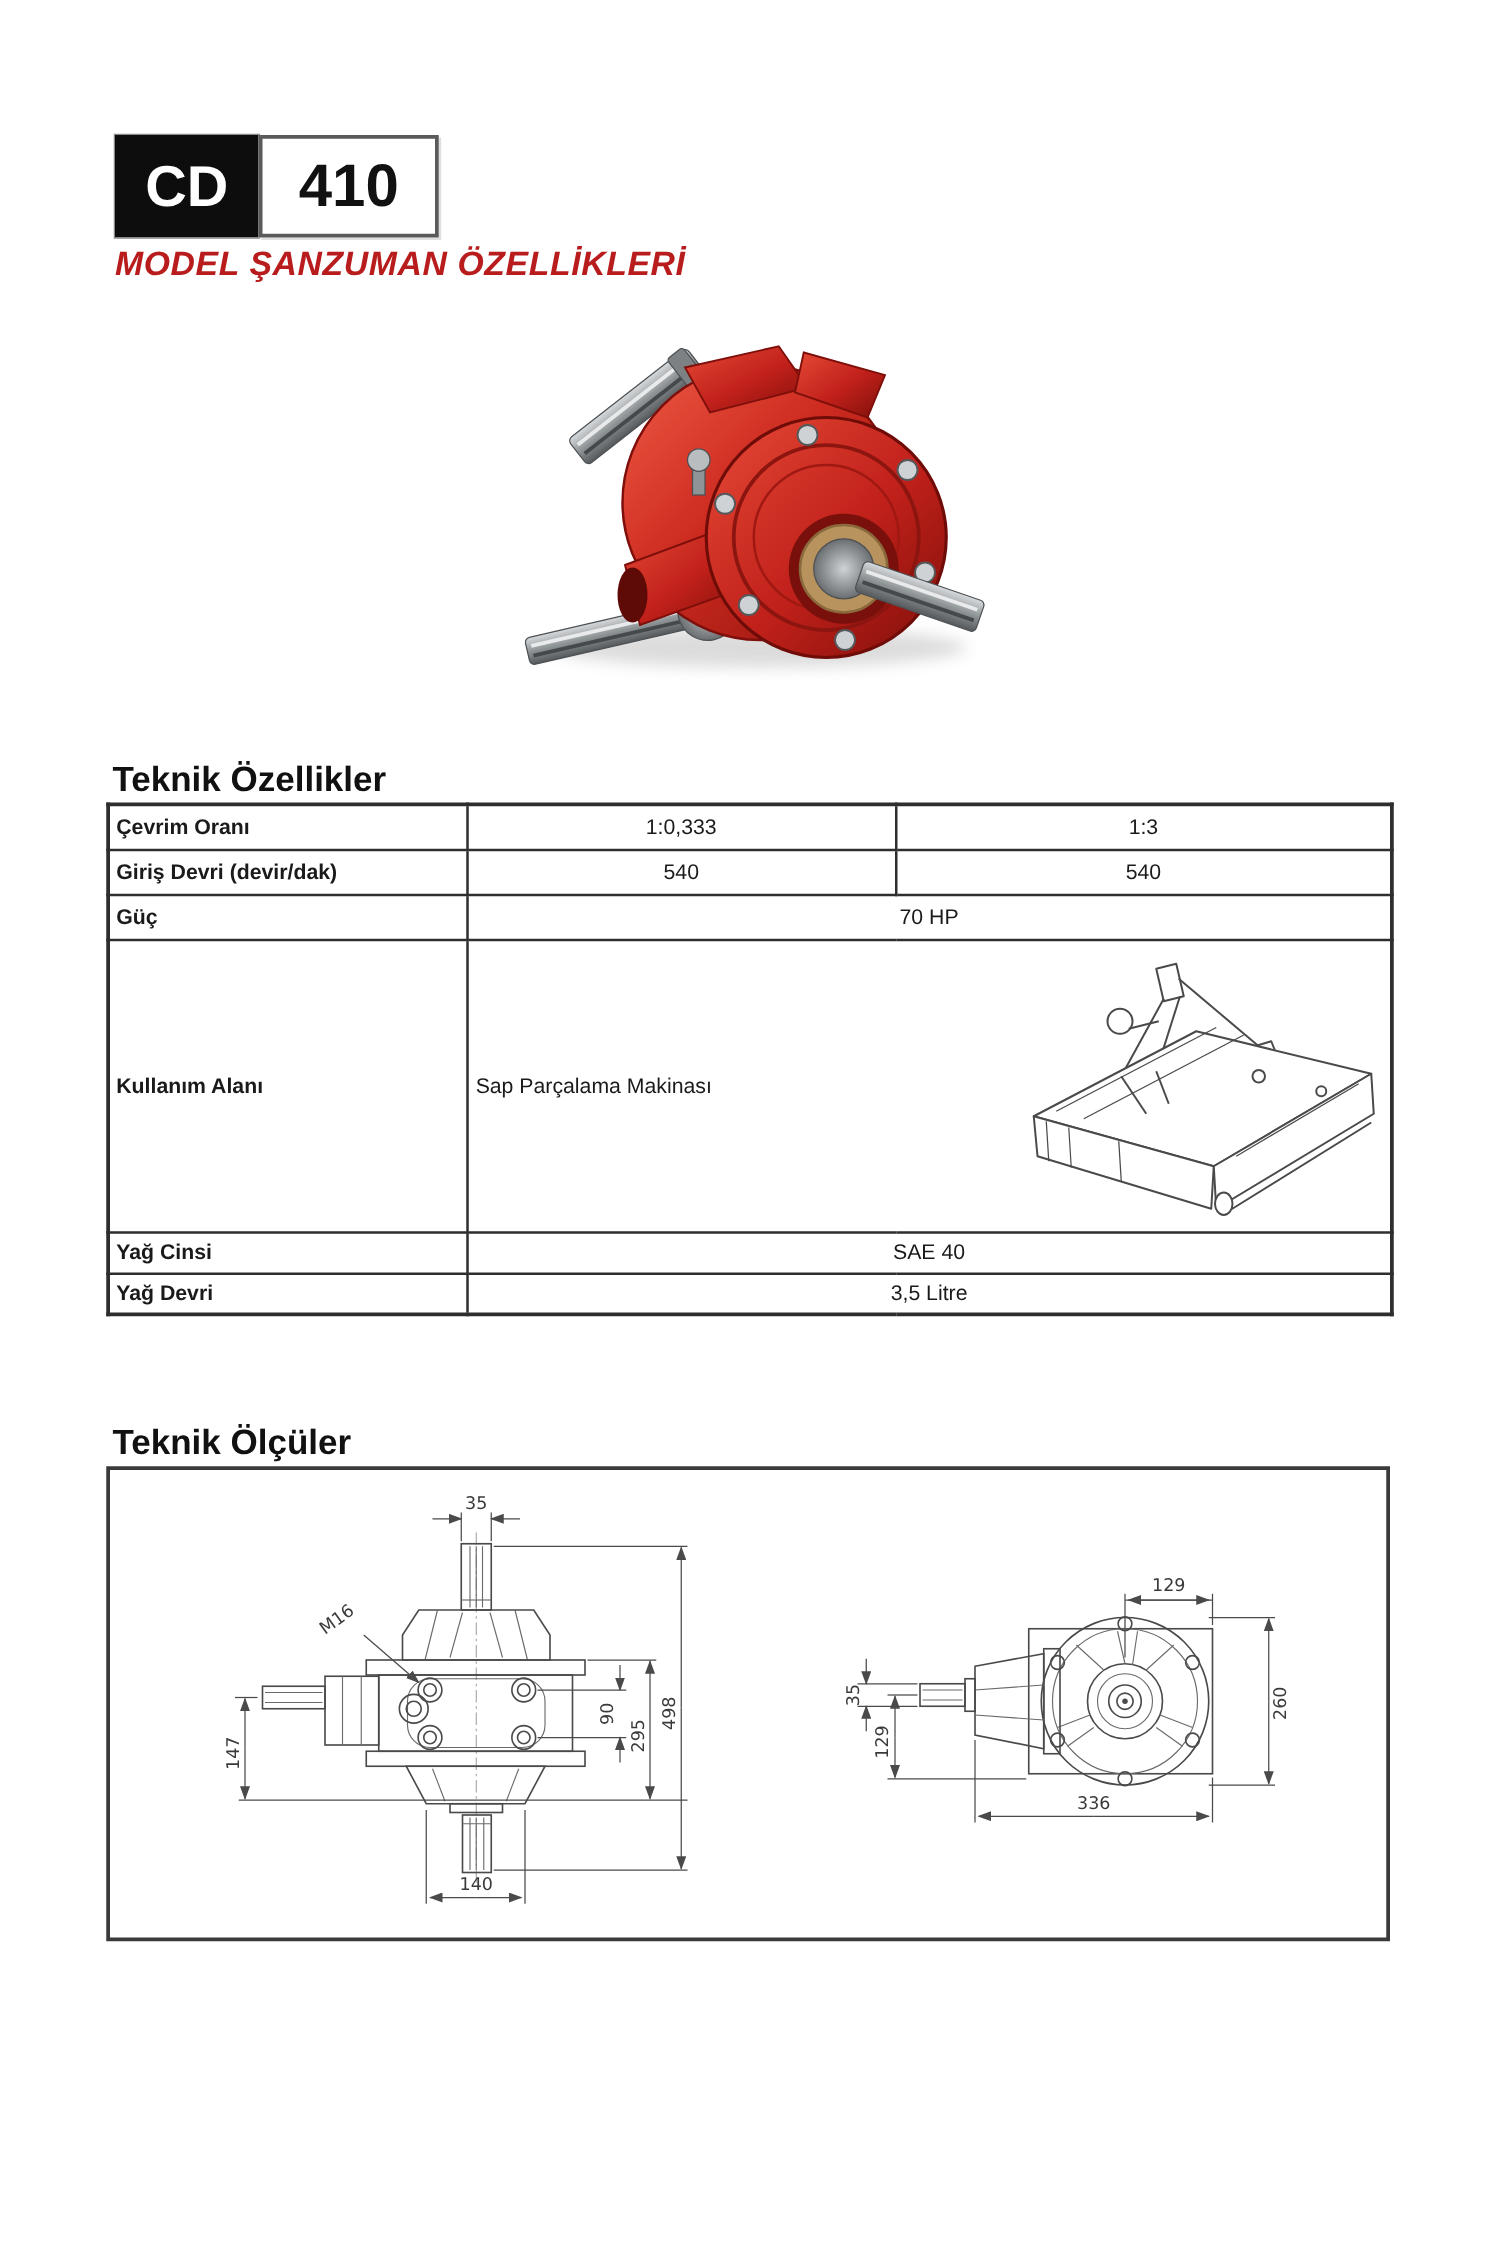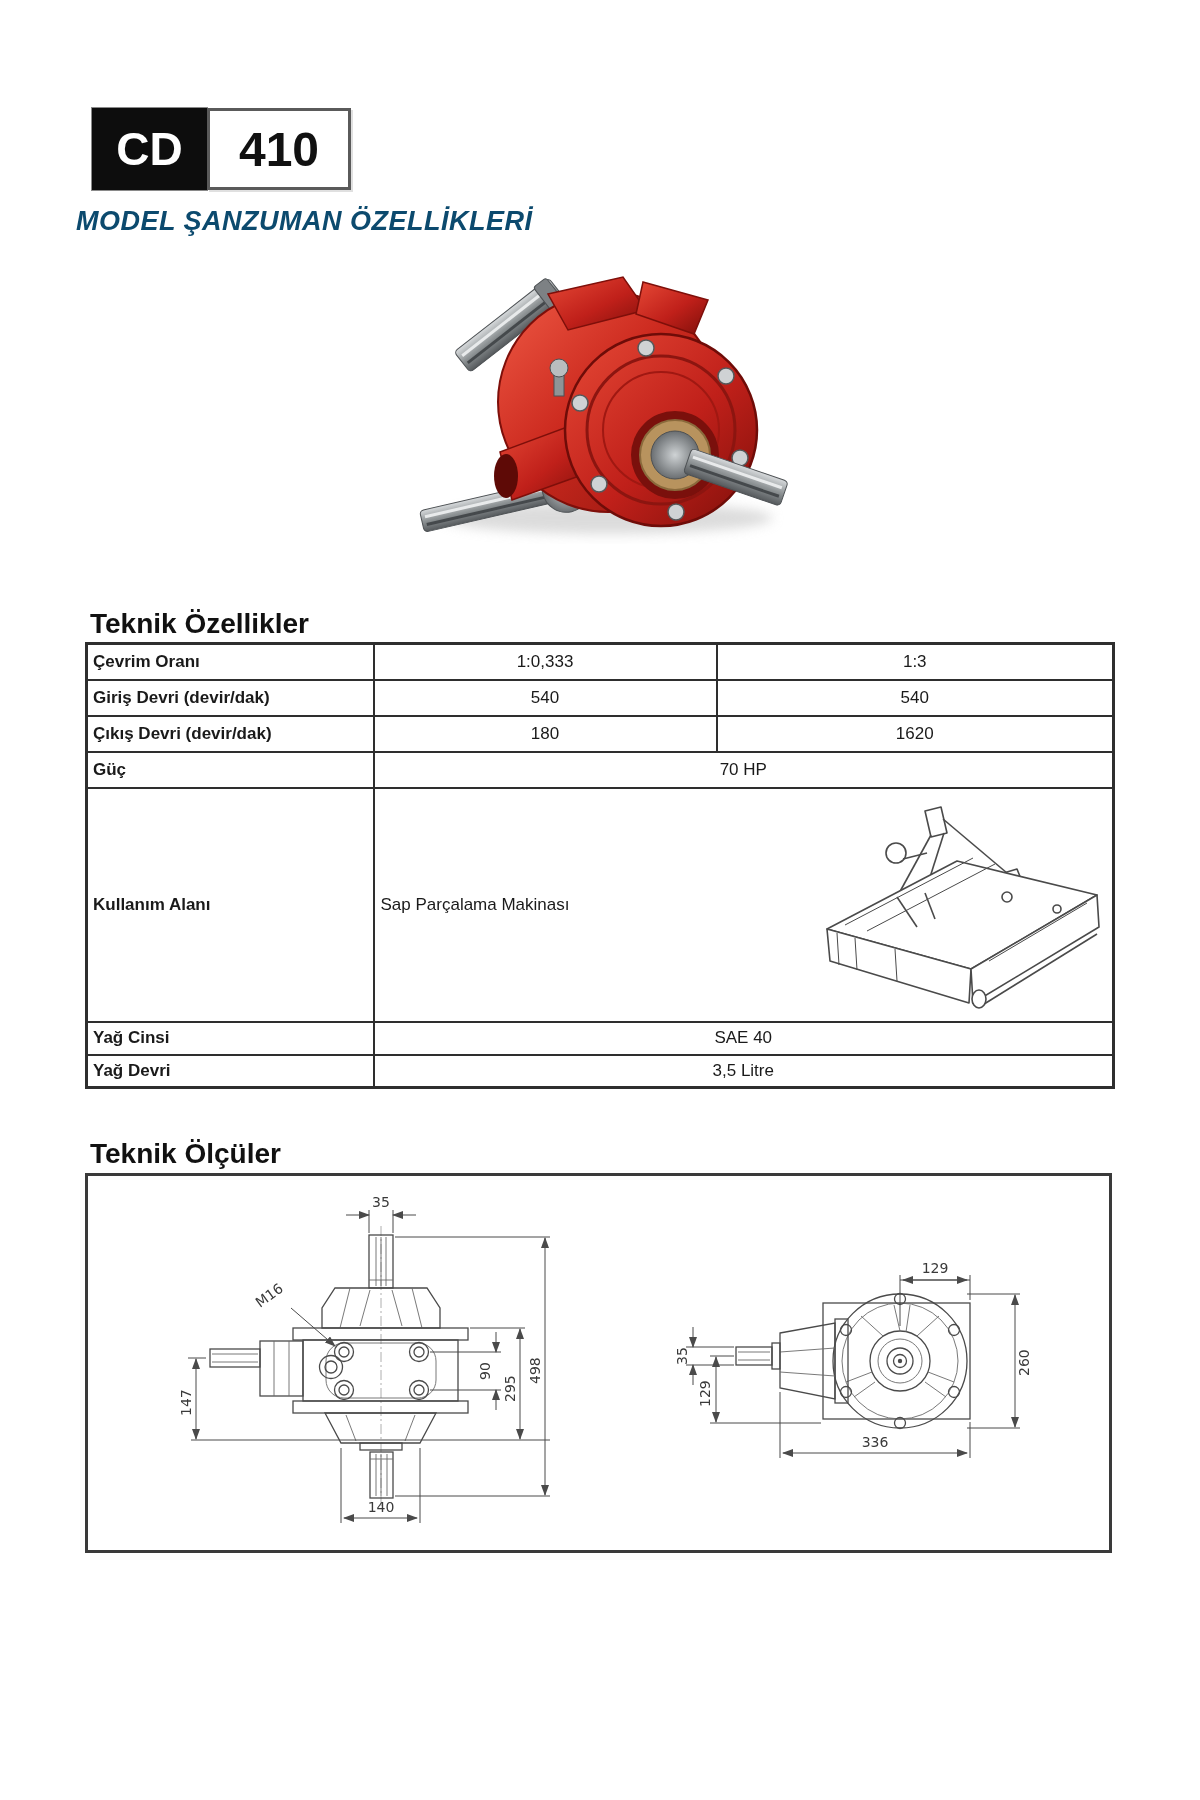--- a/index.html
+++ b/index.html
@@ -6,22 +6,22 @@
   #page{position:relative;width:1200px;height:1800px;background:#ffffff;overflow:hidden;
         font-family:"Liberation Sans",sans-serif;color:#1a1a1a;border-radius:16px;}
   
   #badge{position:absolute;left:92px;top:108px;display:flex;}
   #badge .black{width:115px;height:82px;background:#0d0d0d;color:#ffffff;
         display:flex;align-items:center;justify-content:center;
         font-size:46px;font-weight:bold;outline:1px solid #8a8a8a;}
   #badge .white{width:138px;height:76px;background:#ffffff;border:3px solid #5a5a5a;
         display:flex;align-items:center;justify-content:center;
         font-size:48px;font-weight:bold;color:#111;box-shadow:2px 2px 0 rgba(0,0,0,.12);}
-  #title{position:absolute;left:76px;top:196px;font-size:27px;font-weight:bold;
-        font-style:italic;letter-spacing:.5px;color:#0c4a6e;margin-top:10px;}
+  #title{position:absolute;left:92px;top:196px;font-size:27px;font-weight:bold;
+        font-style:italic;letter-spacing:.5px;color:#b91c1c;}
   .heading{position:absolute;left:90px;font-size:28px;font-weight:bold;color:#111;}
   #h-specs{top:608px;}
   #h-dims{top:1138px;}
   
   #specs{position:absolute;left:85px;top:642px;width:1027px;border-collapse:collapse;table-layout:fixed;}
   #specs td{border:2px solid #2e2e2e;font-size:17px;vertical-align:middle;overflow:hidden;}
   #specs td.lab{font-weight:bold;padding:2px 5px;text-align:left;}
   #specs td.val{text-align:center;padding:2px 4px;}
   #specs tr.r36{height:36px;} #specs tr.rtall{height:234px;} #specs tr.r33{height:33px;padding-left:47px;}
   #specs{border:3px solid #2e2e2e;}
@@ -137,25 +137,20 @@
       <td class="lab">Çevrim Oranı</td>
       <td class="val">1:0,333</td>
       <td class="val">1:3</td>
     </tr>
     <tr class="r36">
       <td class="lab">Giriş Devri  (devir/dak)</td>
       <td class="val">540</td>
       <td class="val">540</td>
     </tr>
     <tr class="r36">
-      <td class="lab">Çıkış Devri  (devir/dak)</td>
-      <td class="val">180</td>
-      <td class="val">1620</td>
-    </tr>
-    <tr class="r36">
       <td class="lab">Güç</td>
       <td class="val" colspan="2">70 HP</td>
     </tr>
     <tr class="rtall">
       <td class="lab">Kullanım Alanı</td>
       <td colspan="2">
         <div class="kcell">
           <span class="ktext">Sap Parçalama Makinası</span>
 
           <svg width="330" height="208" viewBox="0 0 330 208" style="margin-right:6px;">

